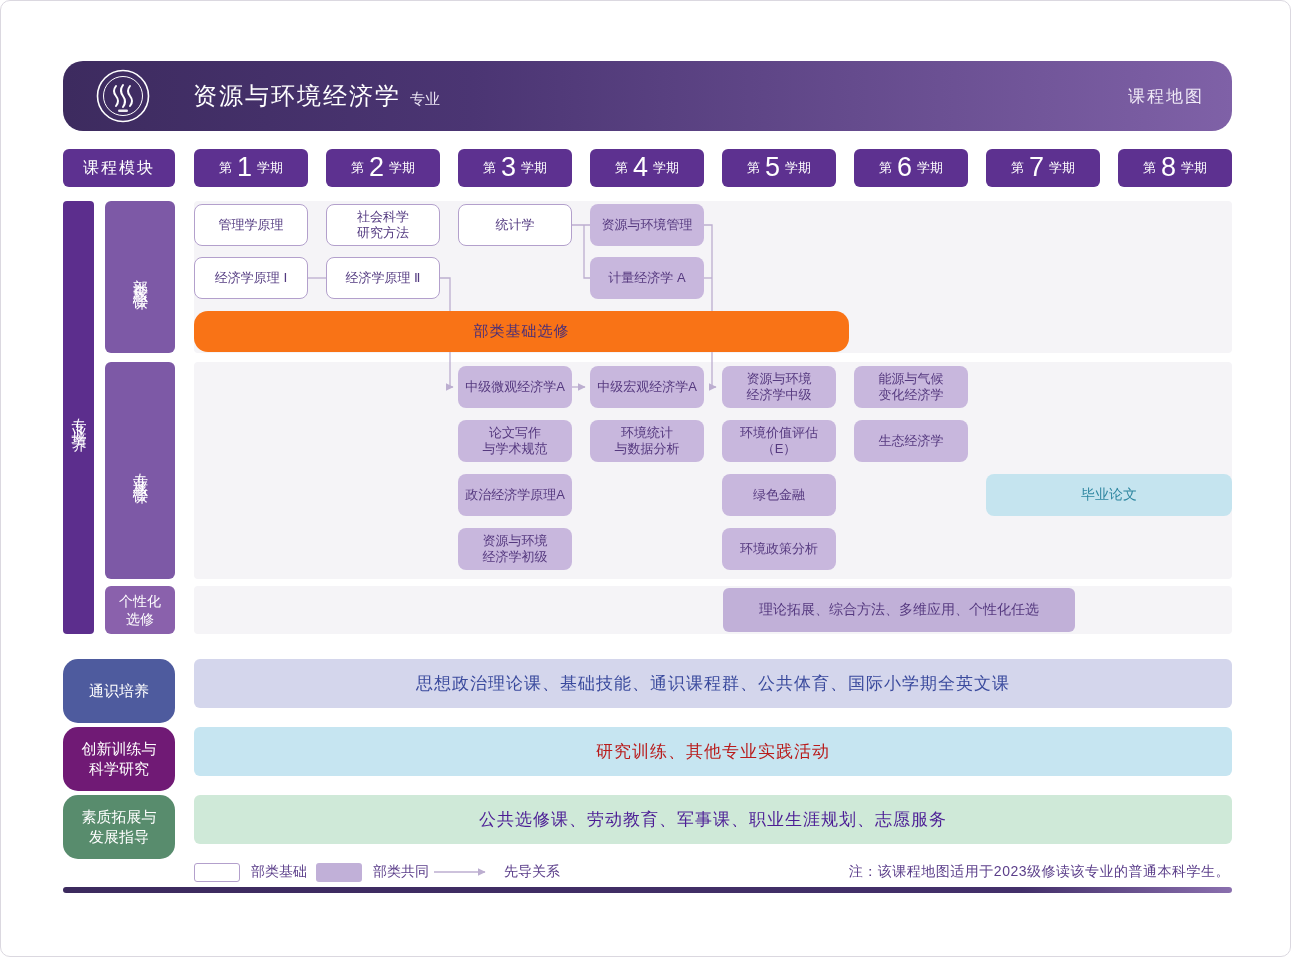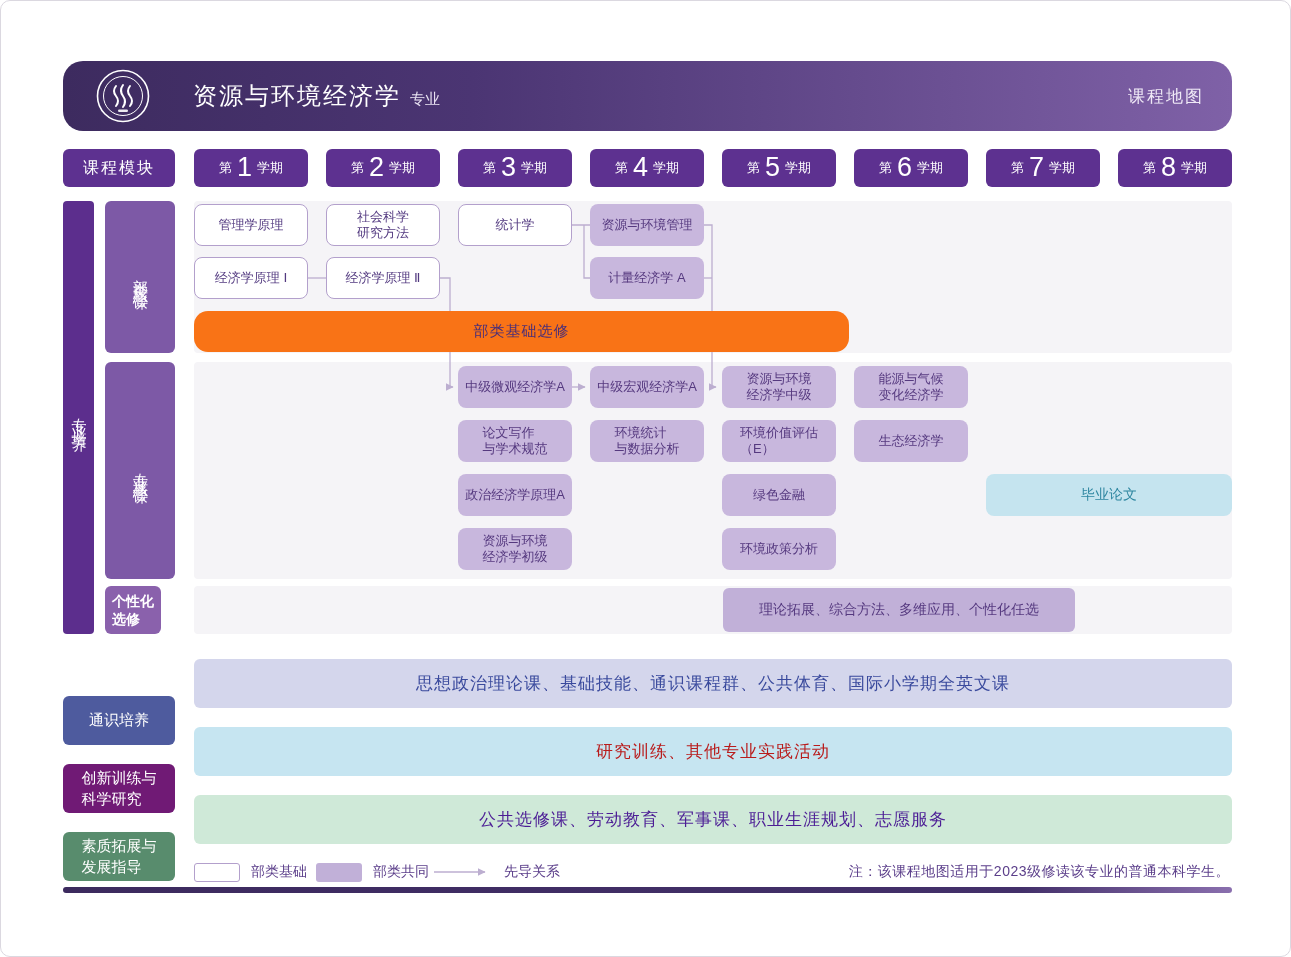--- a/index.html
+++ b/index.html
@@ -1,19 +1,19 @@
 <!DOCTYPE html>
 <html><head>
 <meta charset="utf-8">
 <style>
   html,body{margin:0;padding:0;background:#ffffff;font-family:"Liberation Sans","DejaVu Sans",sans-serif;}
   .canvas{position:relative;width:1291px;height:957px;background:#fff;border:1px solid #dbd8e0;border-radius:10px;box-sizing:border-box;overflow:hidden;}
   .abs{position:absolute;box-sizing:border-box;}
   .flexc{display:flex;align-items:center;justify-content:center;}
-  .pre{white-space:pre-line;text-align:left;}
+  .pre{white-space:pre-line;text-align:center;}
 
   
   .header{left:62px;top:60px;width:1169px;height:70px;border-radius:20px;
     background:linear-gradient(90deg,#3d2b5f 0%,#4b3573 35%,#7f61a7 100%);}
   .logo{position:absolute;left:33px;top:8px;width:54px;height:54px;}
   .title-wrap{position:absolute;left:130px;top:0;height:70px;display:flex;align-items:center;gap:9px;}
   .title{color:#fff;font-size:24px;letter-spacing:2px;}
   .subtitle{color:#e9e2f2;font-size:15px;padding-top:7px;}
   .header-right{position:absolute;right:28px;top:0;height:70px;display:flex;align-items:center;color:#efe9f6;font-size:17px;letter-spacing:2px;}
 
@@ -21,35 +21,35 @@
   .mod-box{left:62px;top:148px;width:112px;height:38px;background:#5d3190;border-radius:6px;color:#fff;font-size:16px;letter-spacing:2px;}
   .sem-box{top:148px;width:114px;height:38px;background:#5d3190;border-radius:6px;color:#fff;gap:5px;}
   .sem-pre,.sem-post{font-size:13px;}
   .sem-num{font-size:27px;font-weight:400;padding-bottom:2px;}
 
   
   .main-bar{left:62px;top:200px;width:31px;height:433px;background:#5c2e8d;border-radius:4px;color:#fff;font-size:15px;
     writing-mode:vertical-rl;text-orientation:upright;letter-spacing:6px;}
   .group-block{left:104px;width:70px;background:#7d59a6;border-radius:6px;color:#fff;font-size:15px;
     writing-mode:vertical-rl;text-orientation:upright;letter-spacing:4px;}
-  .group-elective{left:104px;top:585px;width:56px;height:48px;background:#8a61ac;border-radius:6px;color:#fff;font-size:14px;line-height:1.3;font-weight:bold;}
+  .group-elective{left:104px;top:585px;width:70px;height:48px;background:#8a61ac;border-radius:6px;color:#fff;font-size:14px;line-height:1.3;}
 
   
   .panel{left:193px;width:1038px;background:#f5f4f7;border-radius:4px;}
 
   
   .box{height:42px;width:114px;border-radius:8px;font-size:13px;line-height:1.25;z-index:3;}
   .white-box{background:#ffffff;border:1px solid #b3a0cc;color:#533a80;}
   .fill-box{background:#c8b7dd;color:#55397f;}
   .blue-box{background:#c5e4ef;color:#2e86a0;width:246px;font-size:14px;}
   .band{left:193px;top:310px;width:655px;height:41px;background:#f97316;border-radius:14px;color:#4b2f78;font-size:15px;z-index:3;letter-spacing:1px;}
   .elective-band{left:722px;top:587px;width:352px;height:44px;background:#c1b0d8;border-radius:6px;color:#55397f;font-size:14px;z-index:3;font-family:Liberation Serif, serif;}
 
   
-  .row-label{left:62px;width:112px;height:49px;border-radius:6px;color:#fff;font-size:15px;line-height:1.35;margin-top:37px;}
+  .row-label{left:62px;width:112px;height:64px;border-radius:15px;color:#fff;font-size:15px;line-height:1.35;}
   .row-band{left:193px;width:1038px;height:49px;border-radius:6px;font-size:17px;letter-spacing:1px;}
 
   
   .legend-swatch{top:862px;width:46px;height:19px;border-radius:3px;}
   .legend-text{top:861px;height:20px;color:#5b3e8a;font-size:14px;display:flex;align-items:center;}
   .note{top:861px;right:60px;height:20px;color:#5b3e8a;font-size:14px;display:flex;align-items:center;letter-spacing:0.5px;}
   .divider{left:62px;top:886px;width:1169px;height:6px;border-radius:3px;
     background:linear-gradient(90deg,#3c2a5e 0%,#43306a 82%,#8a6fae 100%);}
 
   svg.wires{position:absolute;left:0;top:0;z-index:2;pointer-events:none;}

